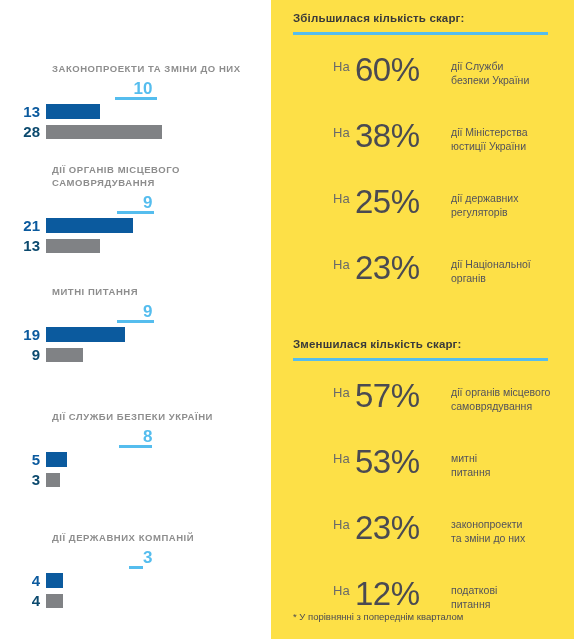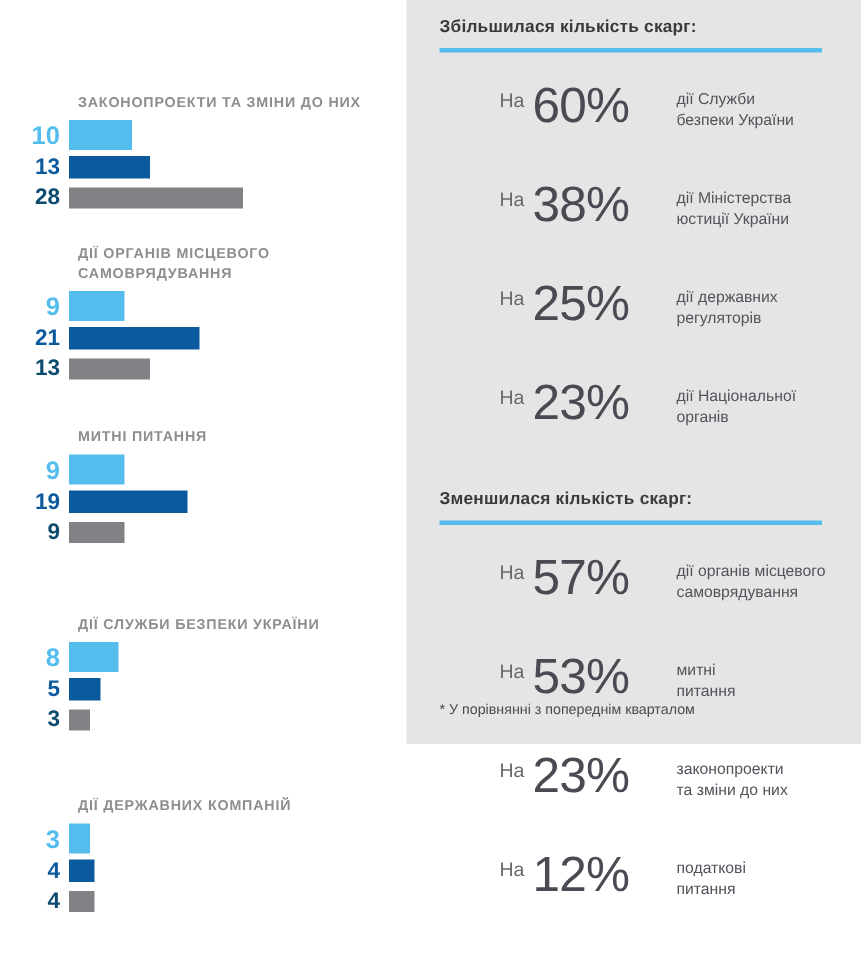--- a/index.html
+++ b/index.html
@@ -47,21 +47,21 @@
   }
   .bar-rows {
     margin-top: 5px;
   }
   .bar-row {
     display: flex;
     align-items: center;
     height: 17px;
     margin-bottom: 3px;
   }
-  .bar-row.r1 { height: 20px; }
+  .bar-row.r1 { height: 20px; flex-direction: column; }
   .bar-value {
     width: 46px;
     text-align: right;
     padding-right: 6px;
     box-sizing: border-box;
     font-weight: 700;
     line-height: 1;
   }
   .bar-row.r1 .bar-value { font-size: 17px; color: #55bdee; }
   .bar-row.r2 .bar-value { font-size: 15px; color: #0b5a9e; }
@@ -70,22 +70,22 @@
     height: 100%;
     border-radius: 0;
   }
   .bar-row.r1 .bar-fill { background: #55bdee; height: 20px; }
   .bar-row.r2 .bar-fill { background: #0b5a9e; height: 15px; }
   .bar-row.r3 .bar-fill { background: #808285; height: 14px; }
 
   
   .right-col {
     width: 303px;
-    height: 496px;
-    background: #e5e5e5;
+    height: 639px;
+    background: #fde047;
     position: relative;
     box-sizing: border-box;
   }
   .panel {
     position: absolute;
     left: 22px;
     width: 262px;
   }
   .panel-title {
     font-size: 11.5px;
@@ -262,21 +262,21 @@
           </div>
           <div class="stat-row">
             <div class="stat-na">На</div>
             <div class="stat-pct">23%</div>
             <div class="stat-label">дії Національної
 органів</div>
           </div>
         </div>
     </div>
 
-    <div class="panel" style="top:327px;">
+    <div class="panel" style="top:338px;">
       <div class="panel-title">Зменшилася кількість скарг:</div>
       <div class="panel-rule"></div>
       <div id="decreaseStats">
           <div class="stat-row">
             <div class="stat-na">На</div>
             <div class="stat-pct">57%</div>
             <div class="stat-label">дії органів місцевого
 самоврядування</div>
           </div>
           <div class="stat-row">

